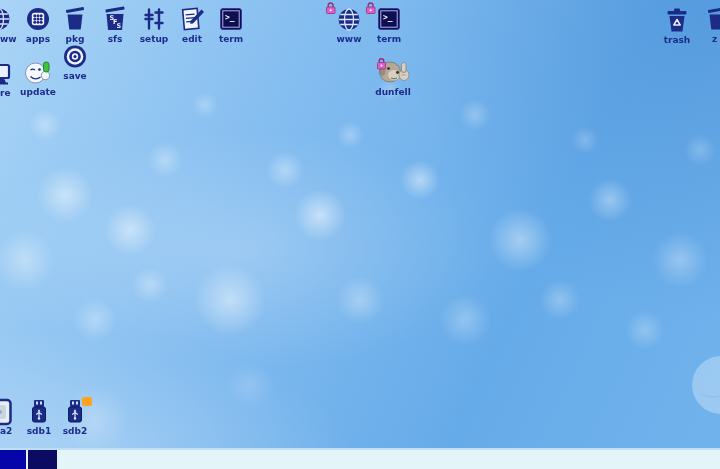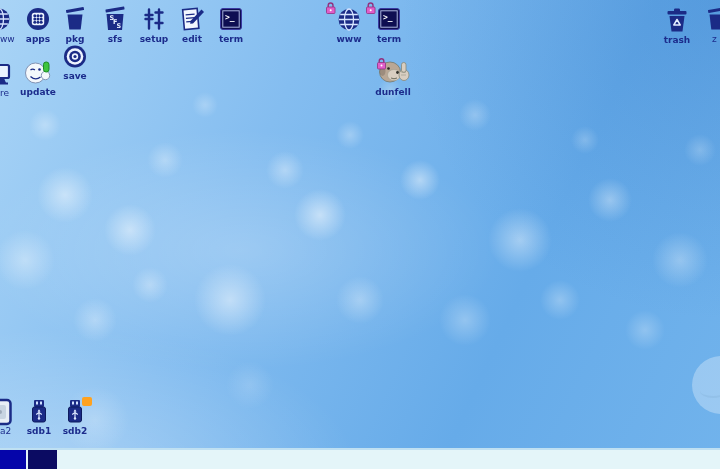--- a/index.html
+++ b/index.html
@@ -32,21 +32,21 @@
       radial-gradient(circle 12px at 390px 90px, rgba(255,255,255,.25), rgba(255,255,255,0)),
       radial-gradient(circle 14px at 350px 135px, rgba(255,255,255,.28), rgba(255,255,255,0)),
       radial-gradient(circle 18px at 150px 285px, rgba(255,255,255,.30), rgba(255,255,255,0)),
       radial-gradient(ellipse 260px 120px at 240px 250px, rgba(255,255,255,.22), rgba(255,255,255,0)),
       radial-gradient(ellipse 300px 140px at 8% 100%, rgba(255,255,255,.28), rgba(255,255,255,0)),
       radial-gradient(circle 320px at 100% 0%, rgba(40,110,190,.28), rgba(40,110,190,0)),
       linear-gradient(115deg, #a9d4f6 0%, #84bdf0 35%, #66abe9 70%, #71b3ec 100%);
   }
   .dicon{position:absolute;width:44px;display:flex;flex-direction:column;align-items:center;cursor:pointer;}
   .dicon .lbl{margin-top:1px;font-size:9px;font-weight:bold;color:#1c2c8c;line-height:10px;white-space:nowrap;}
-  .cutlbl{position:absolute;font-size:9px;font-weight:normal;color:#1c2c8c;line-height:10px;white-space:nowrap;}
+  .cutlbl{position:absolute;font-size:9px;font-weight:bold;color:#1c2c8c;line-height:10px;white-space:nowrap;}
   .padlock{position:absolute;}
   .badge-orange{position:absolute;width:10px;height:9px;border-radius:2px;background:#ffa21f;}
   #taskbar{position:absolute;left:0;bottom:0;width:720px;height:19px;background:#e4f5f9;border-top:2px solid #bfe0f2;}
   .tbtn{position:absolute;top:0;height:19px;}
   #tray{position:absolute;right:3px;top:0;height:35px;display:flex;align-items:flex-end;gap:20px;}
   .temp-badge{width:18px;height:14px;background:#3fc6c3;border-radius:2px;color:#ffffff;
     font-size:8px;font-weight:bold;text-align:center;line-height:14px;}
   .tray-gray{width:16px;height:16px;background:#a9aeb4;border:1px solid #858b91;box-sizing:border-box;}
   .ball{width:12px;height:12px;border-radius:50%;background:radial-gradient(circle at 35% 30%, #ffd27a, #f49a2a 60%, #c06a10);}
   #watermark{position:absolute;left:692px;top:356px;width:58px;height:58px;border-radius:50%;

